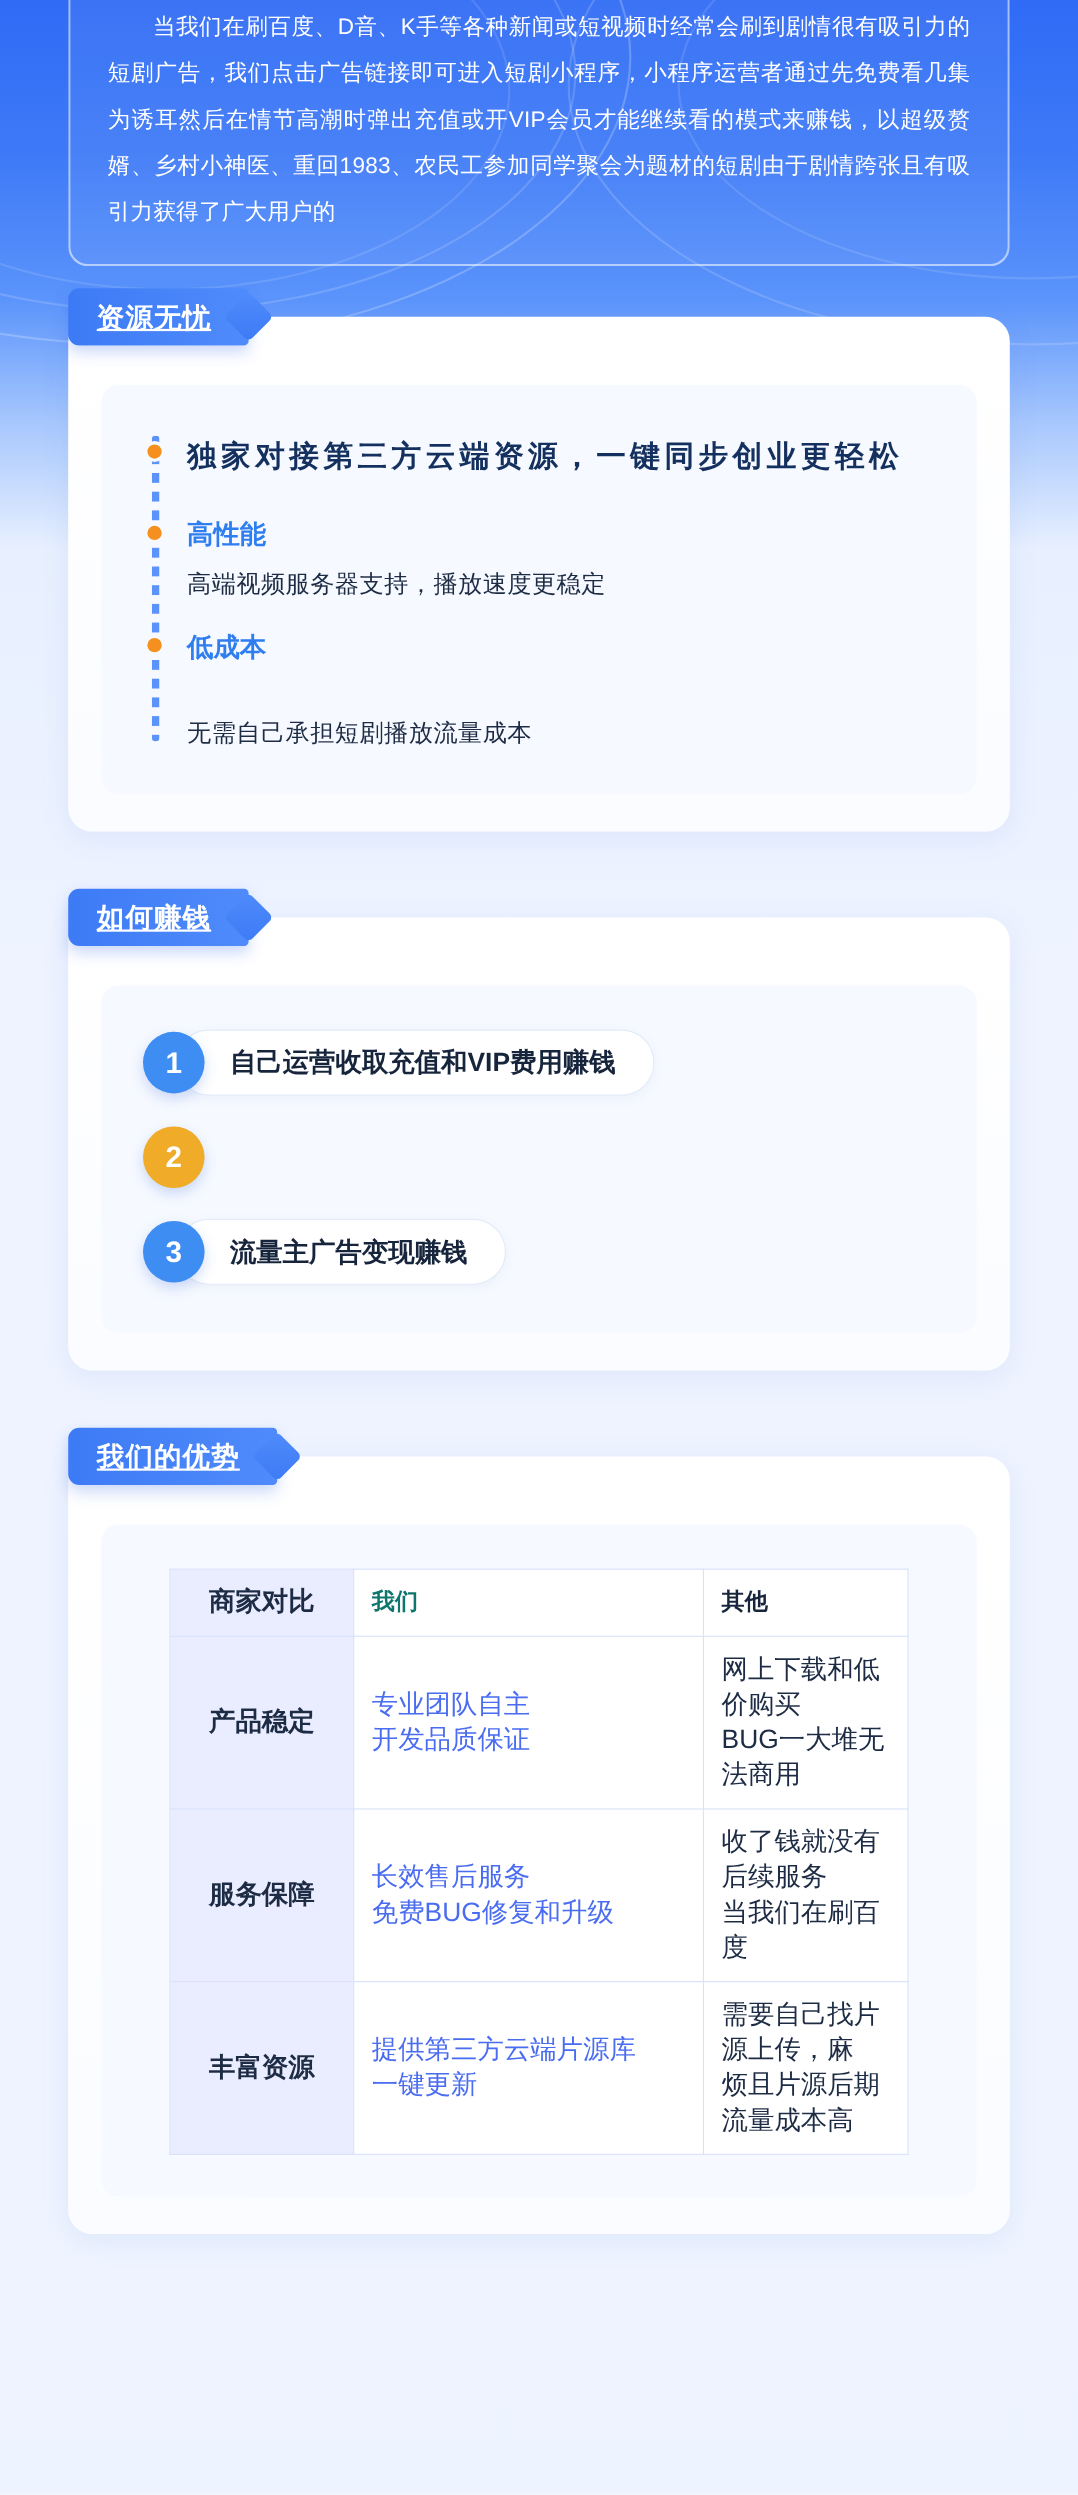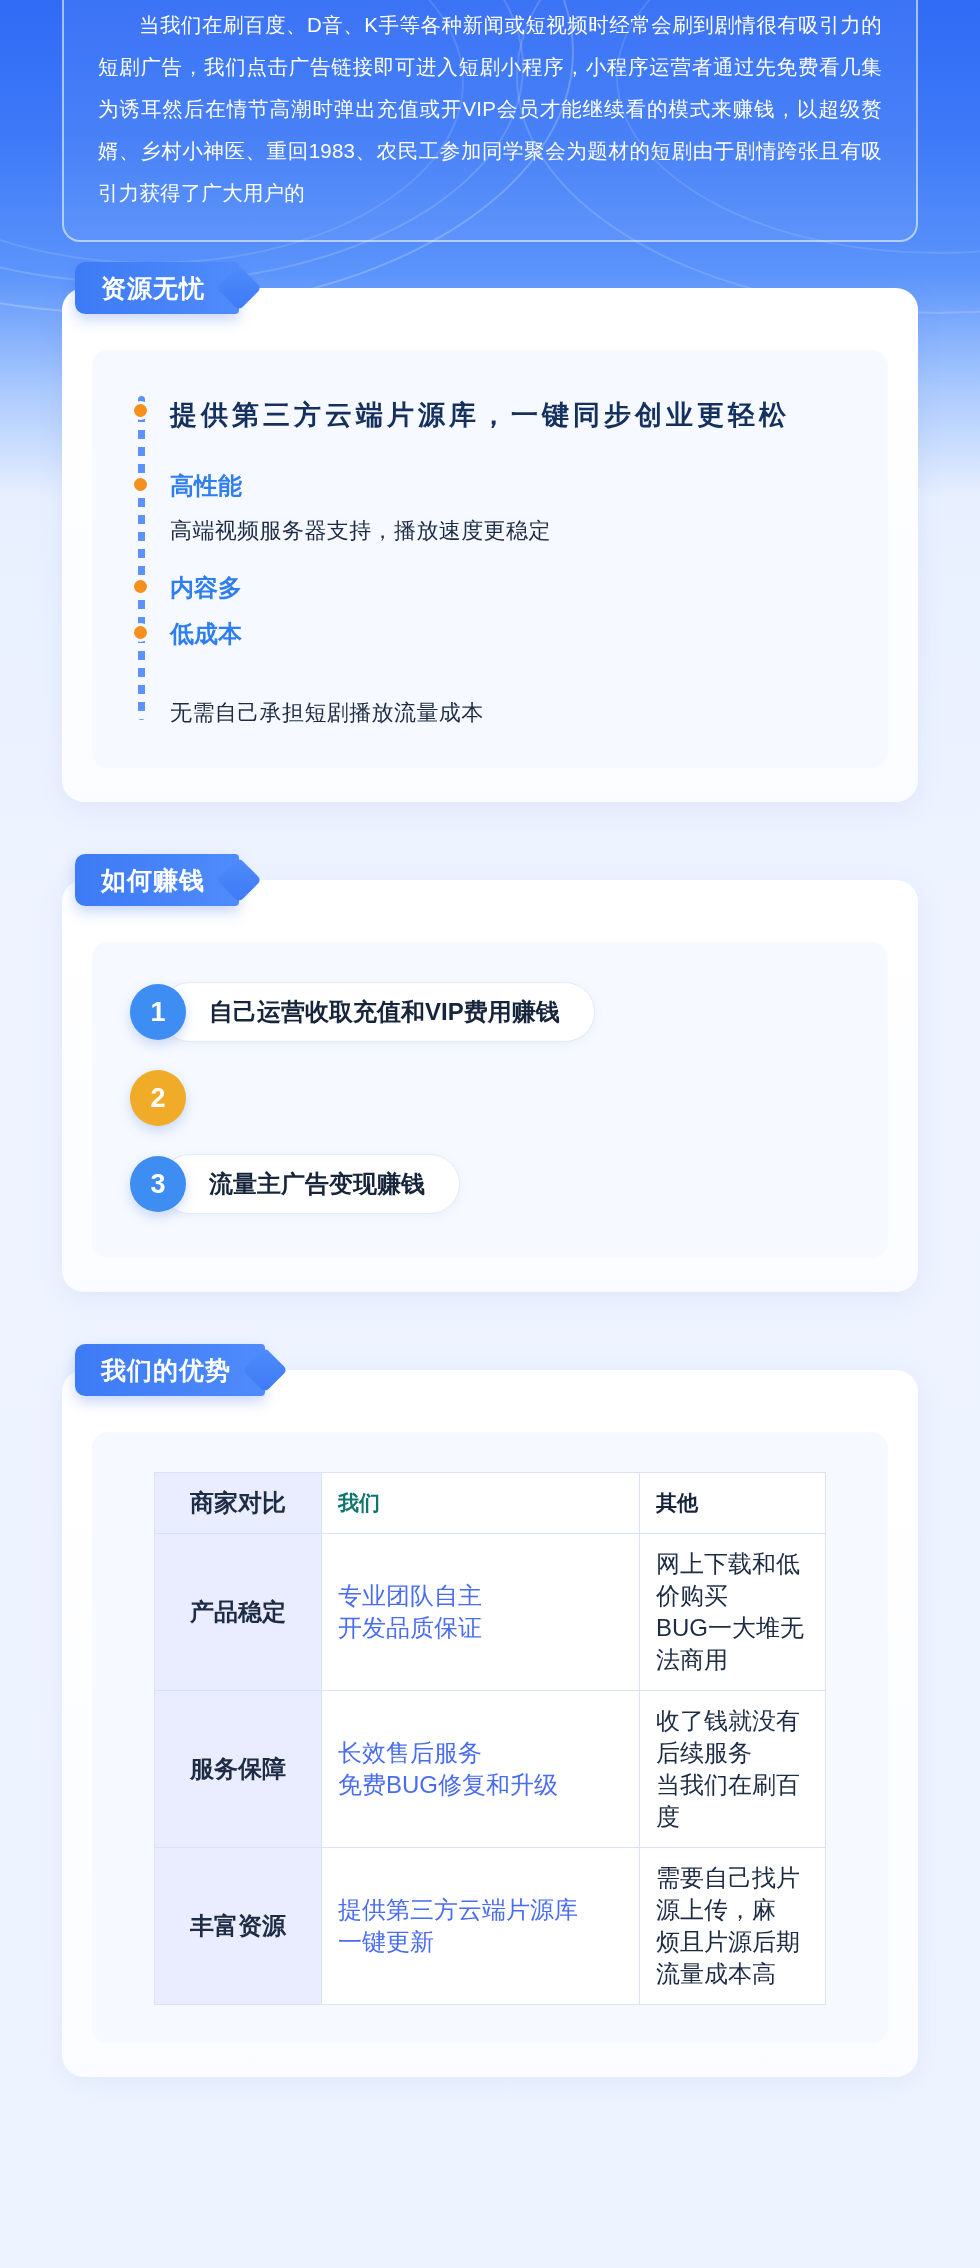--- a/index.html
+++ b/index.html
@@ -67,34 +67,35 @@
   .section-inner {
     position: relative;
     background: linear-gradient(180deg, #ffffff 0%, #fbfcff 100%);
     border-radius: 22px;
     padding: 46px 30px 34px 30px;
     box-shadow: 0 6px 26px rgba(90,130,210,0.10);
   }
   
   .ribbon {
     position: absolute;
-    left: 13px;
+    left: 0;
     top: -26px;
     height: 52px;
     display: flex;
     align-items: center;
     padding: 0 34px 0 26px;
     background: linear-gradient(90deg, #3d7bf6 0%, #4f8bfb 100%);
     color: #fff;
     font-size: 25px;
     font-weight: bold;
     letter-spacing: 1px;
     border-radius: 10px 4px 4px 10px;
     box-shadow: 0 6px 14px rgba(60,110,230,0.28);
     z-index: 3;
+    text-decoration: underline;
   }
   .ribbon::after {
     content: "";
     position: absolute;
     right: -16px;
     top: 10px;
     width: 32px;
     height: 32px;
     background: linear-gradient(135deg, #4f8bfb 0%, #3d7bf6 100%);
     transform: rotate(45deg);
@@ -250,32 +251,31 @@
 
   <div class="section">
     <div class="ribbon">资源无忧</div>
     <div class="section-inner">
       <div class="card-body">
         <div class="rail-wrap">
           <div class="rail"></div>
 
           <div class="rail-item">
             <span class="dot" style="top:14px;"></span>
-            <div class="lead">提供第三方云端片源库，一键同步创业更轻松</div>
+            <div class="lead">独家对接第三方云端资源，一键同步创业更轻松</div>
           </div>
 
           <div class="rail-item">
             <span class="dot" style="top:8px;"></span>
             <div class="sub-title">高性能</div>
             <div class="sub-text">高端视频服务器支持，播放速度更稳定</div>
           </div>
 
           <div class="rail-item">
             <span class="dot" style="top:8px;"></span>
-            <div class="sub-title">内容多</div>
           </div>
 
           <div class="rail-item">
             <span class="dot" style="top:8px;"></span>
             <div class="sub-title">低成本</div>
             <div class="sub-text last">无需自己承担短剧播放流量成本</div>
           </div>
         </div>
       </div>
     </div>

